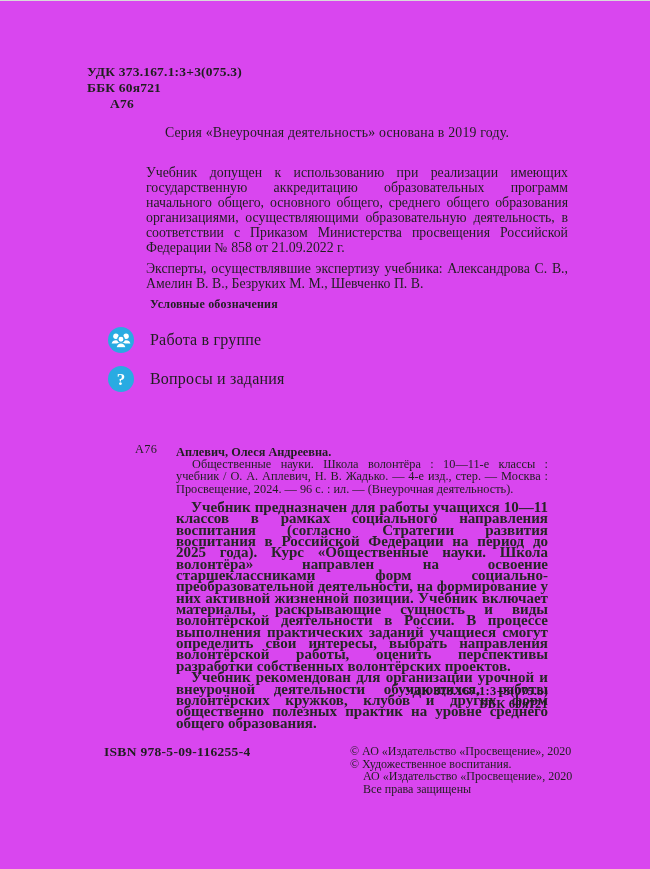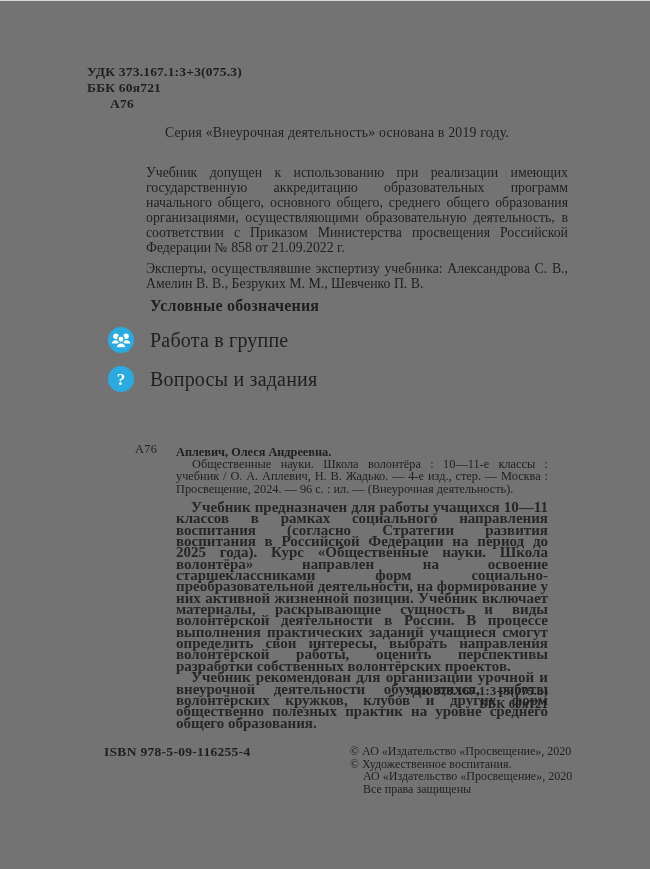--- a/index.html
+++ b/index.html
@@ -1,19 +1,19 @@
 <!DOCTYPE html>
 <html lang="ru"><head>
 <meta charset="utf-8">
 <style>
   html,body{margin:0;padding:0;background:#ffffff;}
   .page{
     position:relative;
     width:650px;height:869px;
-    background:#737373;
+    background:#d946ef;
     font-family:"Liberation Serif","DejaVu Serif",serif;
     color:#1f1f1f;
     overflow:hidden;
     border-top:1px solid #d9d9d9;
     text-decoration:underline;
   }
   
   .udk-top{
     position:absolute;left:87px;top:63px;
     font-weight:bold;font-size:13.5px;line-height:16px;
@@ -29,30 +29,30 @@
   .admission{
     position:absolute;left:146px;top:165px;width:422px;
     font-size:13.8px;line-height:14.9px;
     text-align:justify;text-justify:inter-word;
   }
   .admission p{margin:0;}
   .admission p + p{margin-top:7px;}
   
   .legend-title{
     position:absolute;left:150px;top:296px;
-    font-weight:bold;font-size:16px;letter-spacing:0.2px;
+    font-weight:bold;font-size:12px;letter-spacing:0.2px;
   }
   .legend-item{
     position:absolute;left:108px;
     display:flex;align-items:center;gap:16px;height:26px;
   }
   .legend-item.first{top:326px;}
   .legend-item.second{top:365px;}
   .legend-item .glyph{width:26px;height:26px;flex:0 0 26px;display:block;}
-  .legend-item .lbl{font-size:20px;letter-spacing:0.2px;white-space:nowrap;}
+  .legend-item .lbl{font-size:16px;letter-spacing:0.2px;white-space:nowrap;}
   
   .biblio{
     position:absolute;left:135px;top:429px;width:413px;
     font-size:12.3px;line-height:12.2px;
   }
   .biblio .margin-code{
     position:absolute;left:0;top:13px;letter-spacing:0.3px;
   }
   .biblio .inner{margin-left:41px;margin-top:16px;}
   .biblio .author{font-weight:bold;margin:0;}

